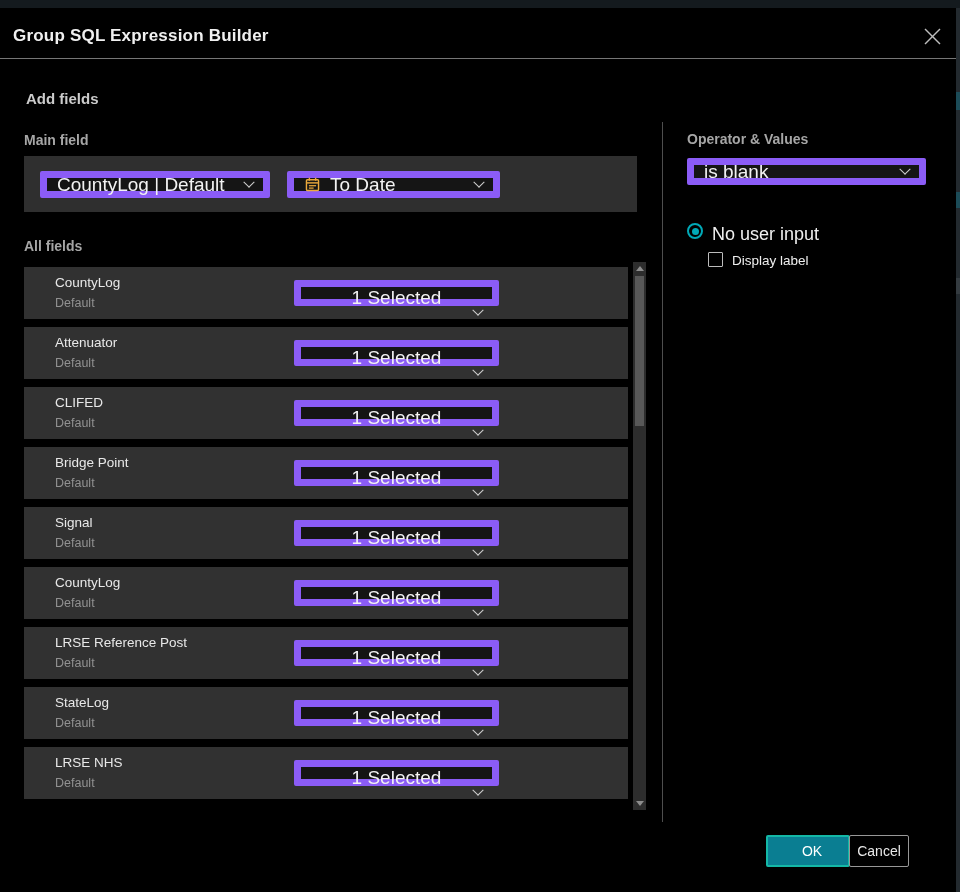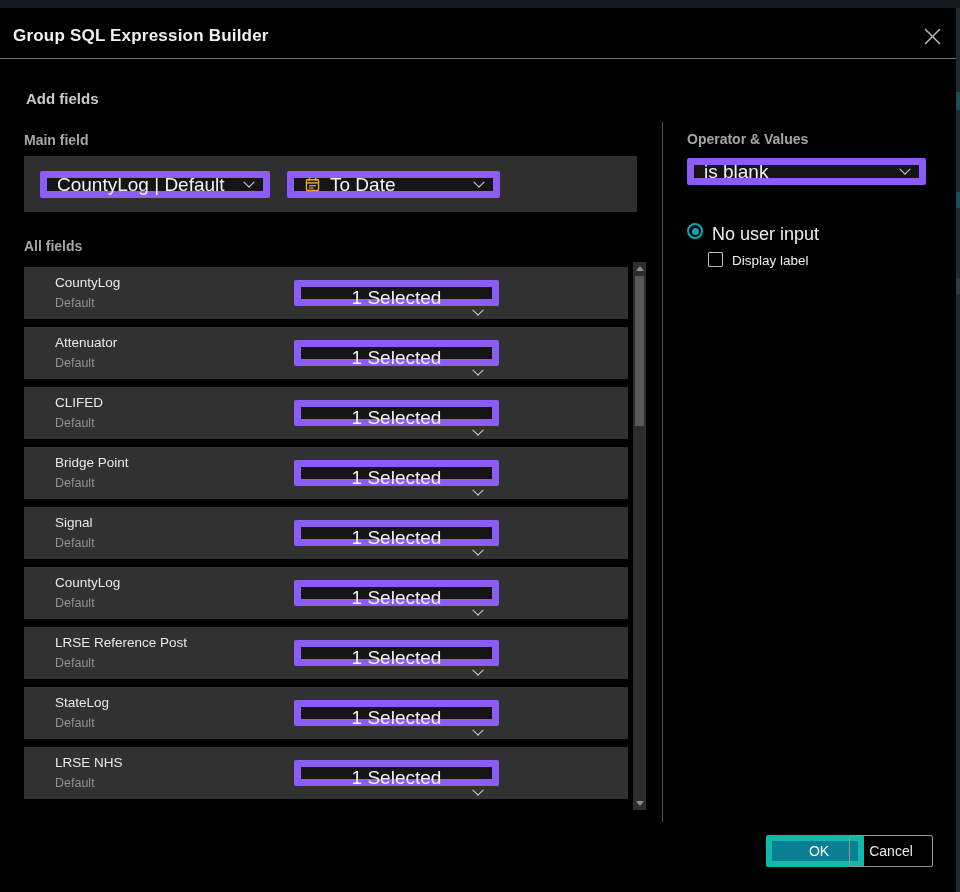--- a/index.html
+++ b/index.html
@@ -85,22 +85,22 @@
     position:absolute; left:708px; top:244px; width:15px; height:15px;
     box-sizing:border-box; border:1.5px solid #bcbcbc; border-radius:1px;
     background:transparent; cursor:pointer;
   }
   .checkbox-label { position:absolute; left:732px; top:245px; font-size:13.5px; color:#efefef; }
 
   
   .btn { position:absolute; top:827px; height:32px; box-sizing:border-box;
          display:flex; align-items:center; justify-content:center;
          font-size:14px; border-radius:2px; cursor:pointer; }
-  .ok-btn { left:766px; width:98px; background:#0a7e92; color:#ffffff; border:6px solid #14b8a6;padding-left:8px; }
-  .cancel-btn { left:849px; width:84px; background:transparent; color:#e8e8e8; border:1px solid #989898; }
+  .ok-btn { left:766px; width:84px; background:#0a7e92; color:#ffffff; border:2px solid #14b8a6;padding-left:8px; }
+  .cancel-btn { left:849px; width:60px; background:transparent; color:#e8e8e8; border:1px solid #989898; }
 </style>
 </head>
 <body>
 
 <div class="stage">
 
 
   <div class="right-strip">
     <span class="edge-seg" style="top:84px;height:18px;background:#1c4c58"></span>
     <span class="edge-seg" style="top:184px;height:16px;background:#1c4c58"></span>

